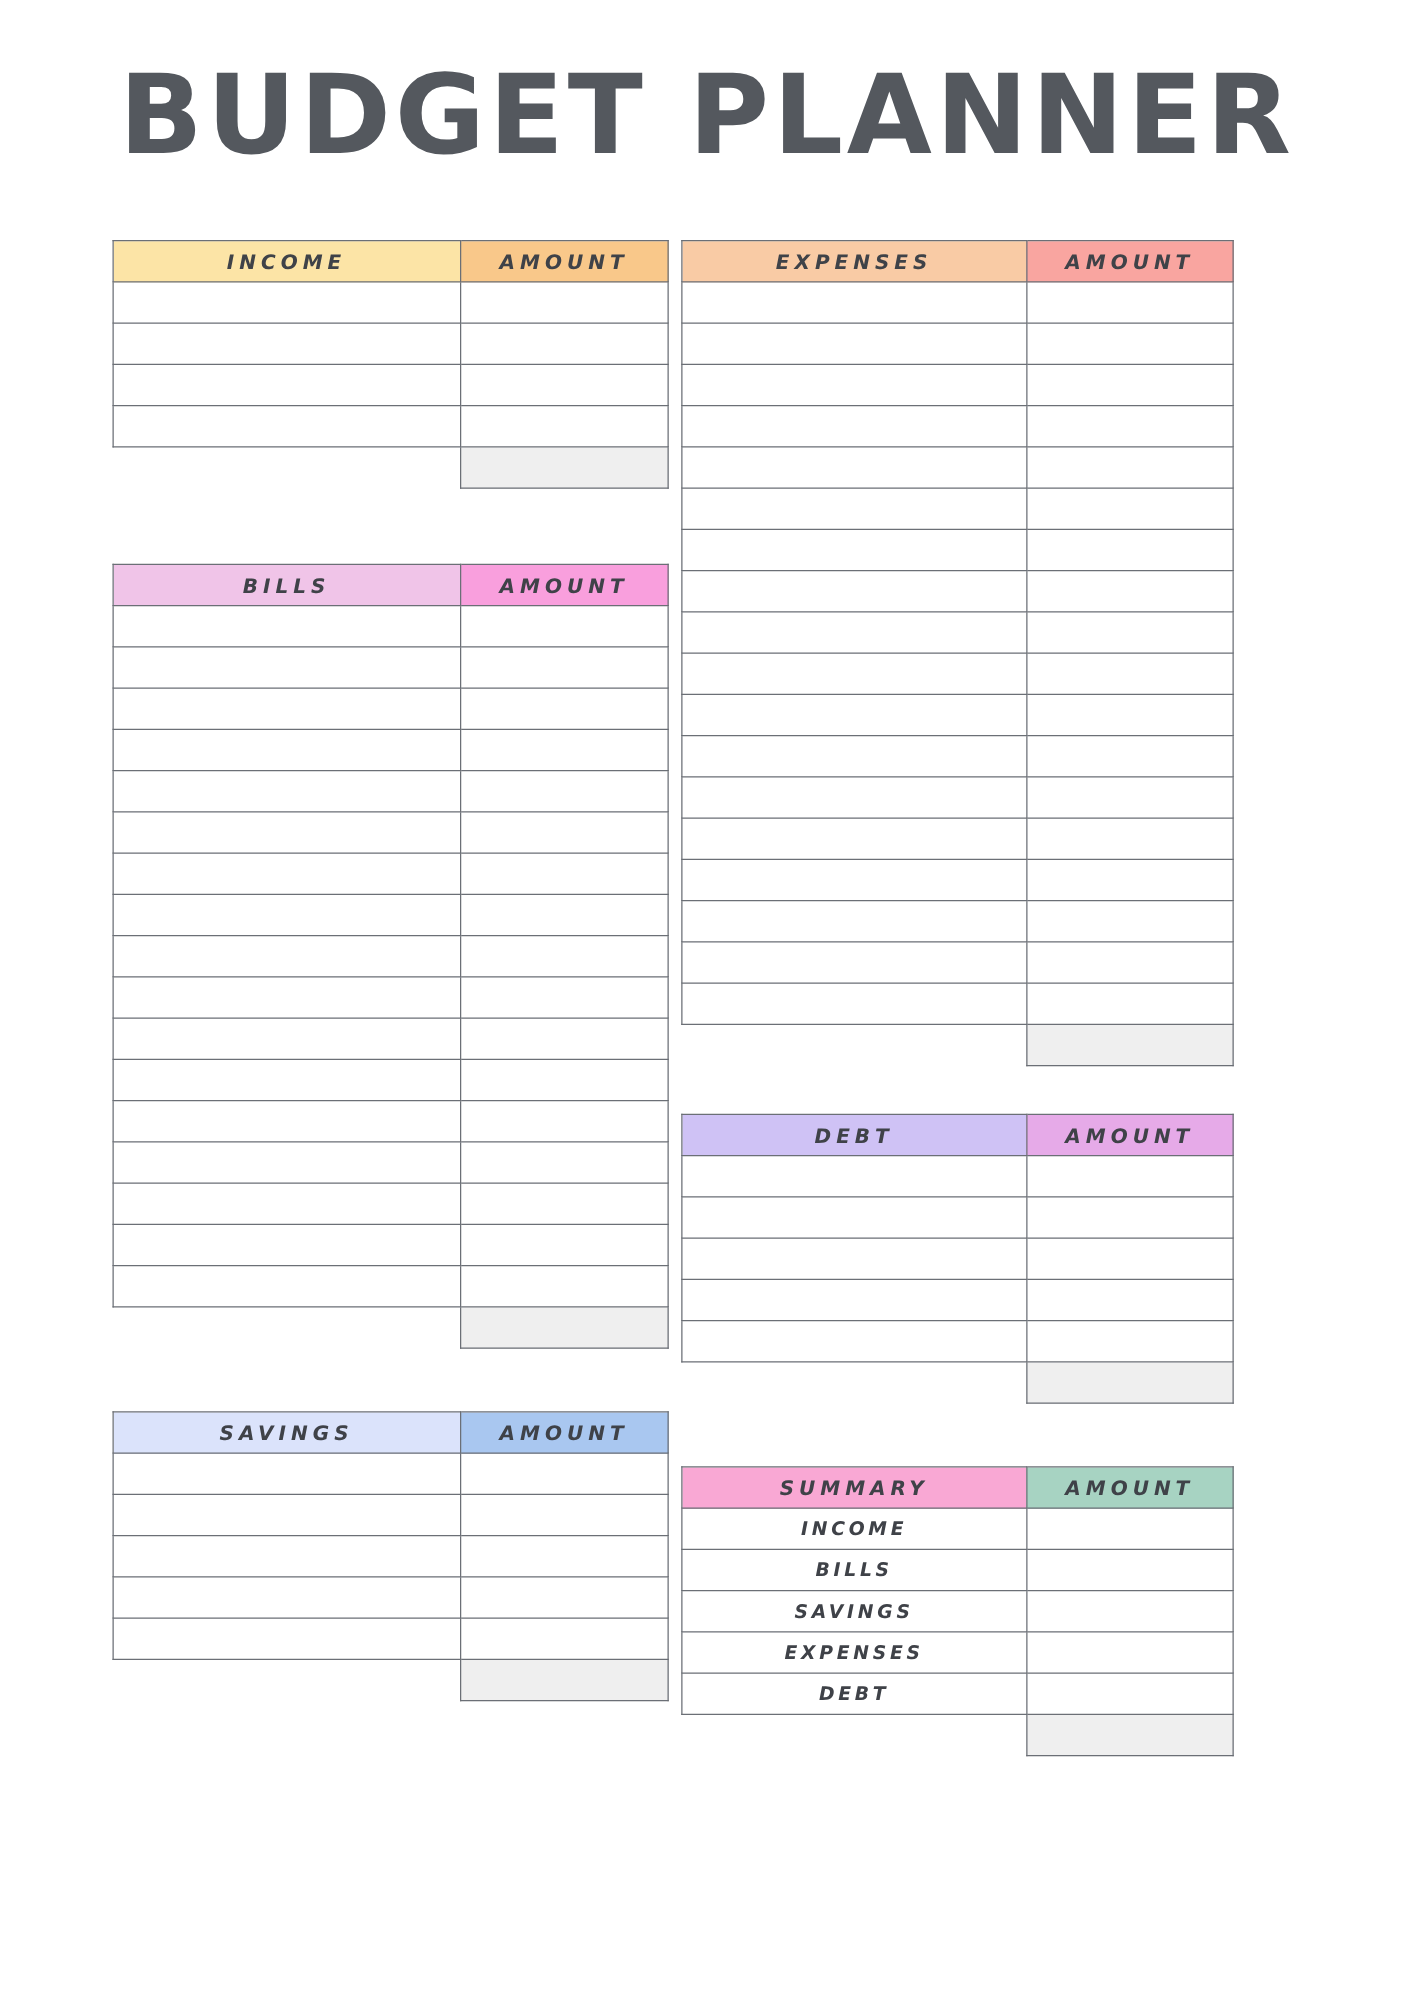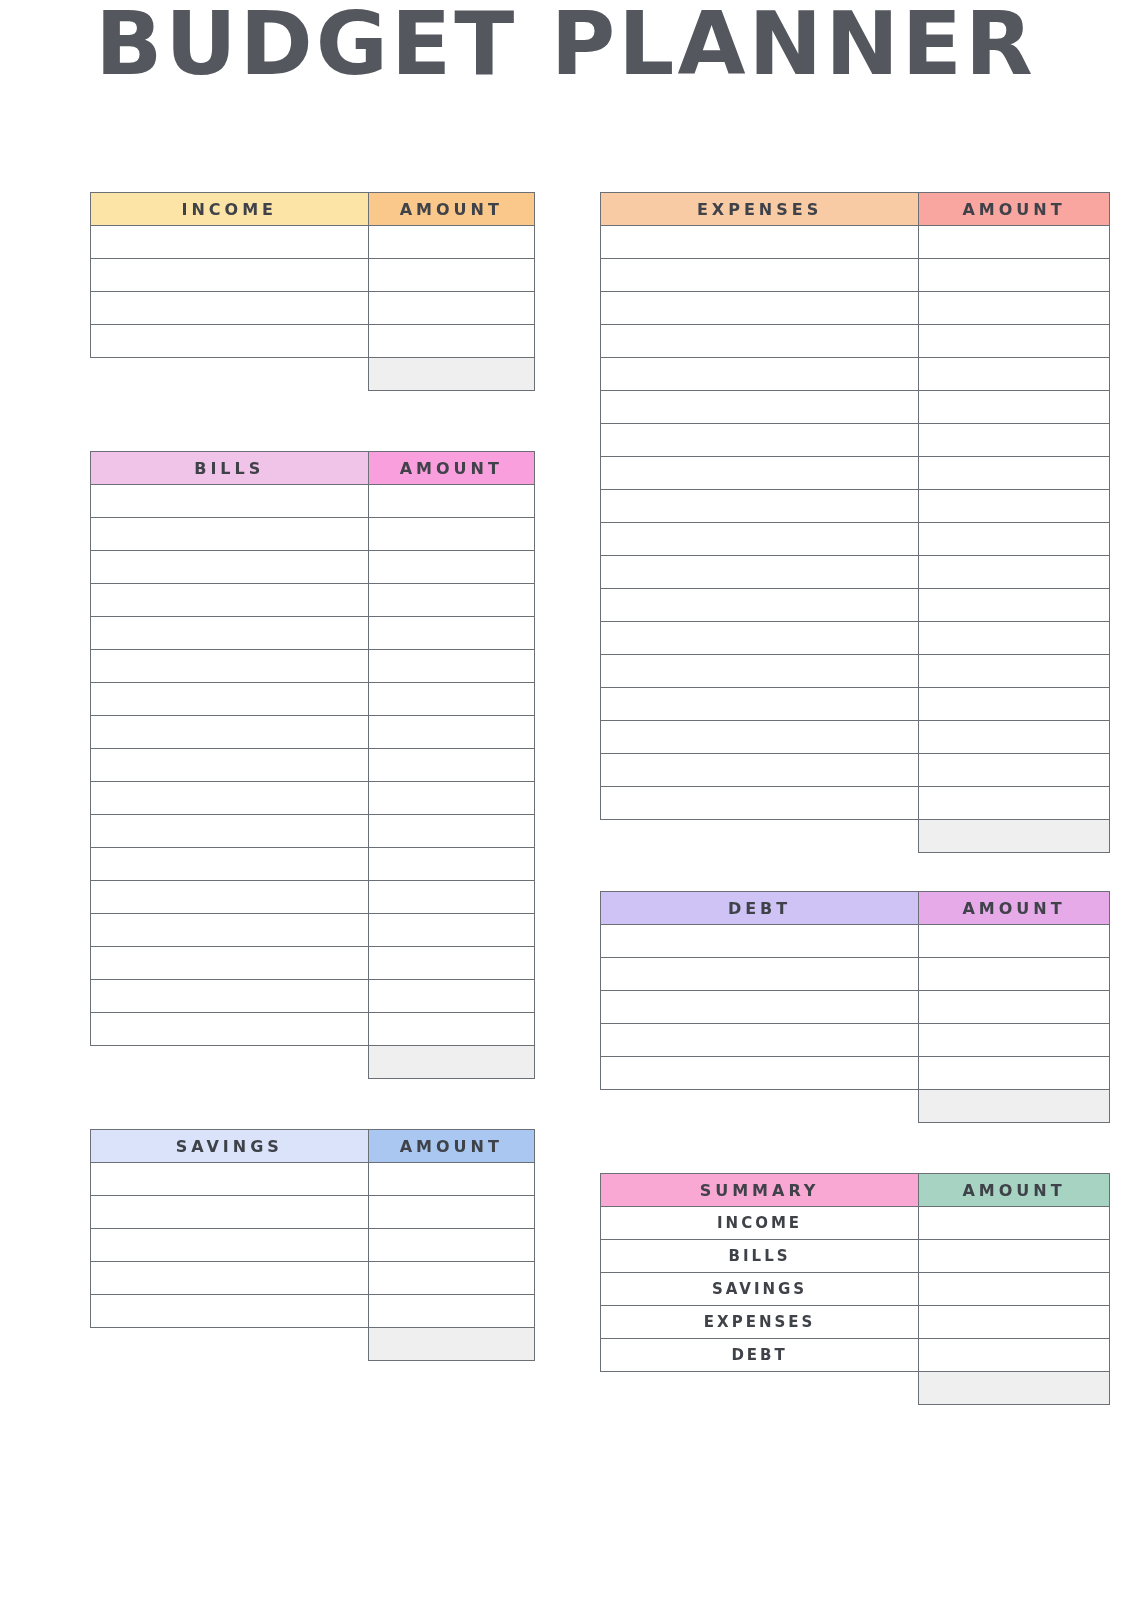--- a/index.html
+++ b/index.html
@@ -22,46 +22,48 @@
     box-sizing: border-box;
   }
   .title {
     text-align: center;
     font-family: "DejaVu Sans", sans-serif;
     font-weight: bold;
     font-size: 88px;
     letter-spacing: 3px;
     color: #54585e;
     margin: 0;
+    padding-top: 48px;
     line-height: 1.0;
   }
 
   .columns {
     position: absolute;
     top: 192px;
     left: 0;
     width: 1131px;
   }
   .col-left {
     position: absolute;
     left: 90px;
     top: 0;
     width: 445px;
   }
   .col-right {
     position: absolute;
-    left: 600px;
+    left: 545px;
     top: 0;
-    width: 510px;
+    width: 442px;
   }
 
   table.budget {
     border-collapse: collapse;
     width: 100%;
     table-layout: fixed;
+    font-style: italic;
   }
   table.budget td, table.budget th {
     border: 1.5px solid #6b6f76;
     height: 33px;
     padding: 0;
     margin: 0;
     box-sizing: border-box;
   }
   .c-label { width: 62.5%; }
   .c-amt   { width: 37.5%; }

